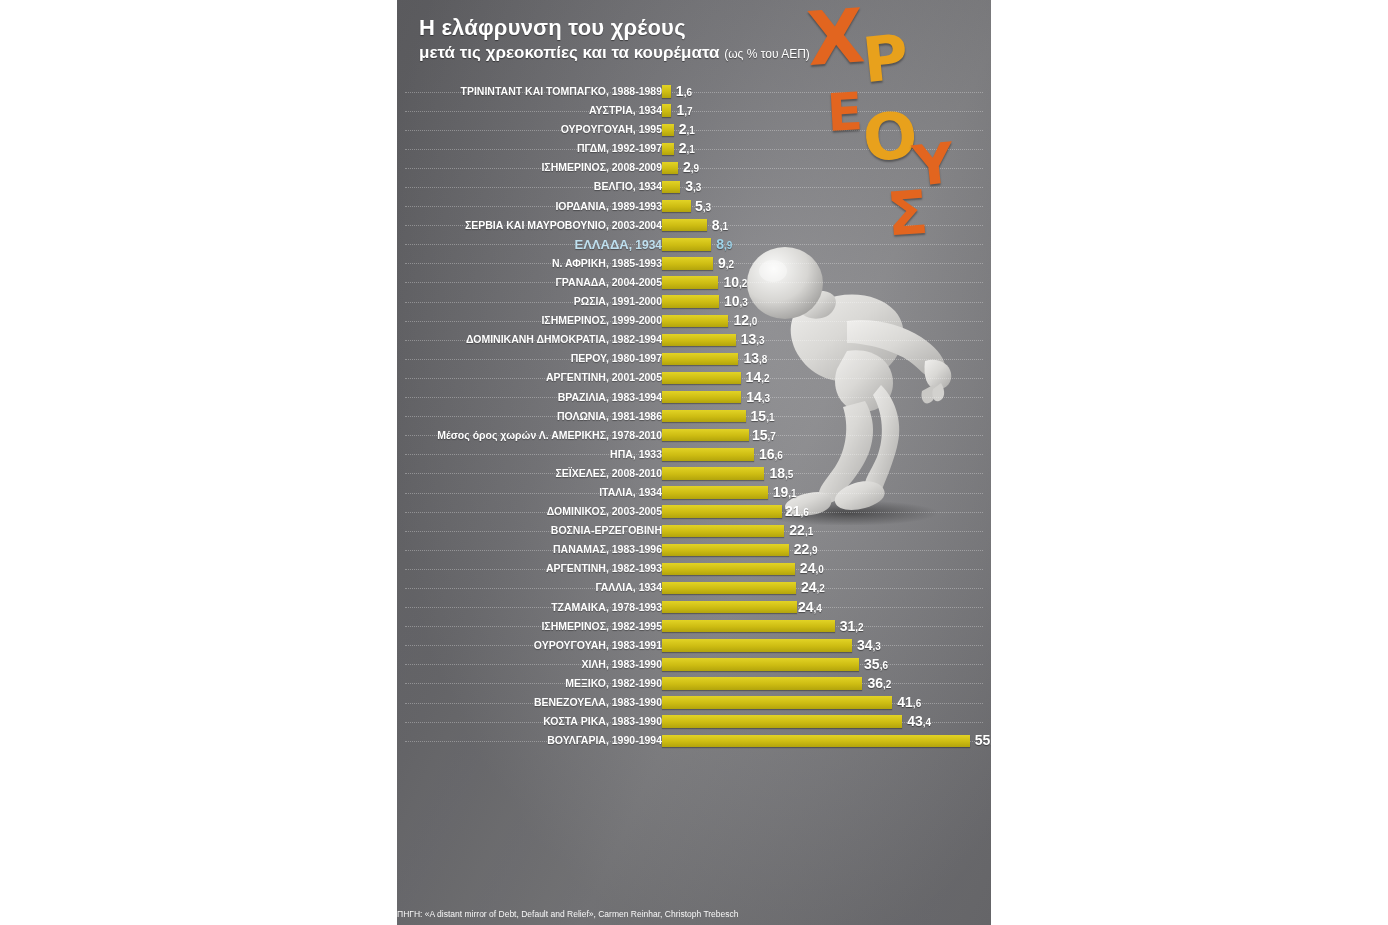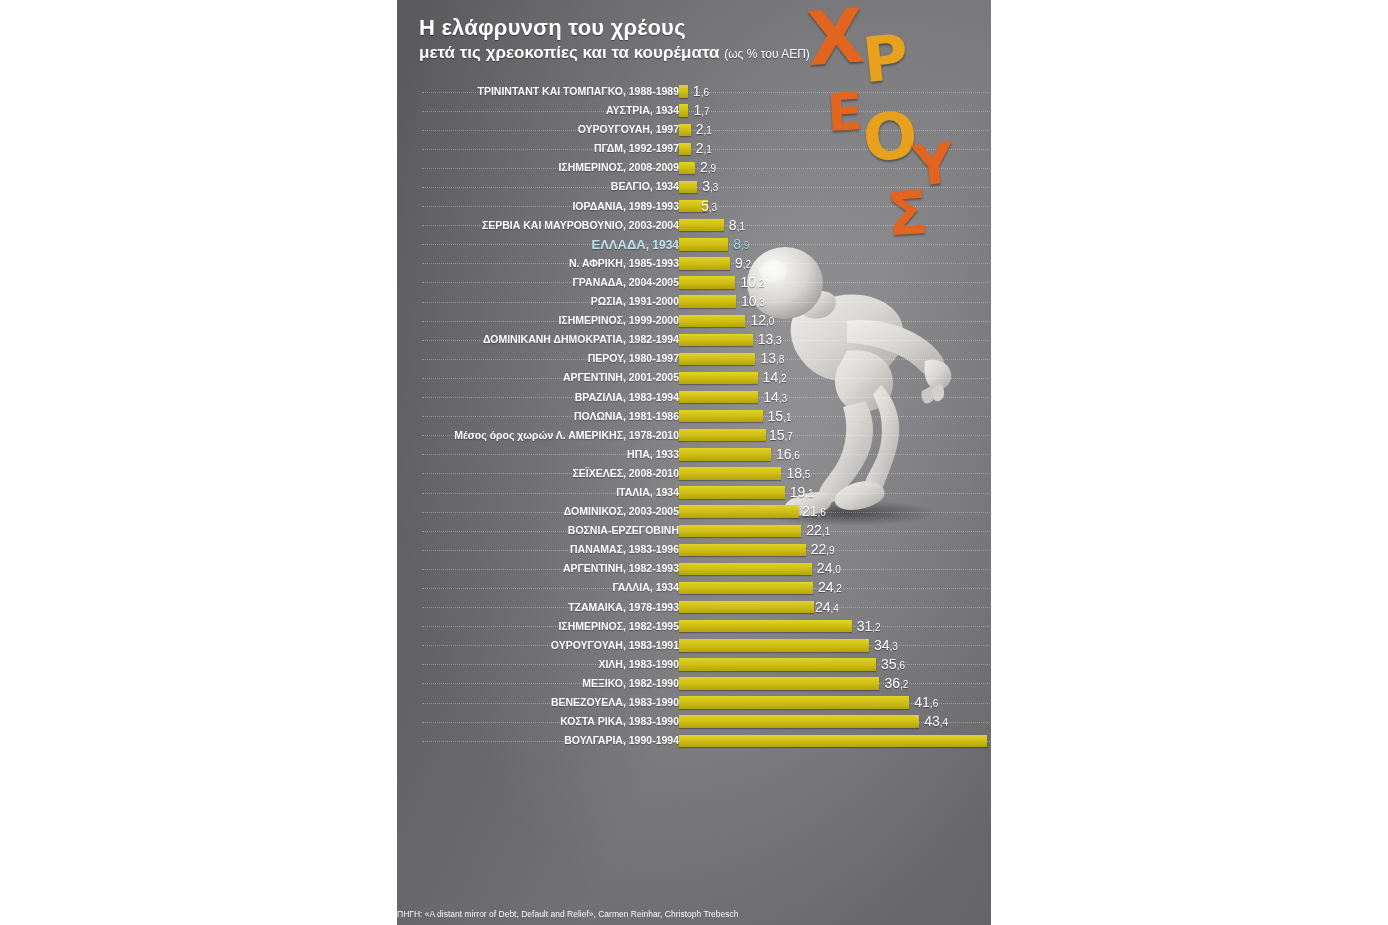--- a/index.html
+++ b/index.html
@@ -35,41 +35,41 @@
   #word{position:absolute;right:10px;top:-4px;width:180px;height:280px;z-index:5;}
   #word span{
     position:absolute;font-weight:bold;font-family:"DejaVu Sans",sans-serif;
     text-shadow:0 2px 2px rgba(0,0,0,.35);
   }
 
   
   #figure{position:absolute;left:300px;top:225px;width:290px;height:300px;z-index:3;}
 
   
-  #chart{position:absolute;left:0;top:82px;width:594px;z-index:4;margin-left:17px;}
+  #chart{position:absolute;left:0;top:82px;width:594px;z-index:4;}
   .row{position:relative;height:19.1px;}
   .rowline{
     position:absolute;left:8px;right:8px;top:50%;height:0;
     border-top:1px dotted rgba(255,255,255,.30);
   }
   .lbl{
     position:absolute;right:329px;top:0;height:19.1px;line-height:19.1px;
     font-size:10.5px;font-weight:bold;color:#ffffff;white-space:nowrap;
     text-shadow:0 1px 1px rgba(0,0,0,.35);
   }
   .lbl.greek{font-size:12px;color:#bfe0ef;}
   .bar{
     position:absolute;left:265px;top:3.4px;height:12.4px;
     background:linear-gradient(180deg,#e2d325 0%,#cdbc12 55%,#b3a40c 100%);
     box-shadow:0 1px 1px rgba(0,0,0,.30);
   }
   .bar.hl{background:linear-gradient(180deg,#e2d325 0%,#cdbc12 55%,#b3a40c 100%);}
   .val{
     position:absolute;top:0;height:19.1px;line-height:19.1px;
-    font-size:14px;font-weight:normal;color:#ffffff;white-space:nowrap;
+    font-size:14px;font-weight:bold;color:#ffffff;white-space:nowrap;
     text-shadow:0 1px 1px rgba(0,0,0,.45);
     text-align:center;
   }
   .val .dec{font-size:10px;vertical-align:baseline;}
   .val.greek{color:#9fd4ea;}
 
   #source{
     position:absolute;left:0;right:0;bottom:6px;text-align:left;z-index:6;
     font-size:8.5px;color:#ffffff;opacity:.95;
   }
@@ -164,21 +164,21 @@
           <div class="val" style="left: 278.857px;"><span>1</span><span class="dec">,6</span></div>
         </div>
         <div class="row">
           <div class="rowline"></div>
           <div class="lbl">ΑΥΣΤΡΙΑ, 1934</div>
           <div class="bar" style="width: 9.41071px;"></div>
           <div class="val" style="left: 279.411px;"><span>1</span><span class="dec">,7</span></div>
         </div>
         <div class="row">
           <div class="rowline"></div>
-          <div class="lbl">ΟΥΡΟΥΓΟΥΑΗ, 1997</div>
+          <div class="lbl">ΟΥΡΟΥΓΟΥΑΗ, 1995</div>
           <div class="bar" style="width: 11.625px;"></div>
           <div class="val" style="left: 281.625px;"><span>2</span><span class="dec">,1</span></div>
         </div>
         <div class="row">
           <div class="rowline"></div>
           <div class="lbl">ΠΓΔΜ, 1992-1997</div>
           <div class="bar" style="width: 11.625px;"></div>
           <div class="val" style="left: 281.625px;"><span>2</span><span class="dec">,1</span></div>
         </div>
         <div class="row">
@@ -190,21 +190,21 @@
         <div class="row">
           <div class="rowline"></div>
           <div class="lbl">ΒΕΛΓΙΟ, 1934</div>
           <div class="bar" style="width: 18.2679px;"></div>
           <div class="val" style="left: 288.268px;"><span>3</span><span class="dec">,3</span></div>
         </div>
         <div class="row">
           <div class="rowline"></div>
           <div class="lbl">ΙΟΡΔΑΝΙΑ, 1989-1993</div>
           <div class="bar" style="width: 29.3393px;"></div>
-          <div class="val" style="left: 287px;"><span>5</span><span class="dec">,3</span></div>
+          <div class="val" style="left: 298px;"><span>5</span><span class="dec">,3</span></div>
         </div>
         <div class="row">
           <div class="rowline"></div>
           <div class="lbl">ΣΕΡΒΙΑ ΚΑΙ ΜΑΥΡΟΒΟΥΝΙΟ, 2003-2004</div>
           <div class="bar" style="width: 44.8393px;"></div>
           <div class="val" style="left: 314.839px;"><span>8</span><span class="dec">,1</span></div>
         </div>
         <div class="row">
           <div class="rowline"></div>
           <div class="lbl greek"><span style="font-size: 13px; font-weight: bold;">ΕΛΛΑΔΑ</span><span style="font-size: 12px;">, 1934</span></div>

